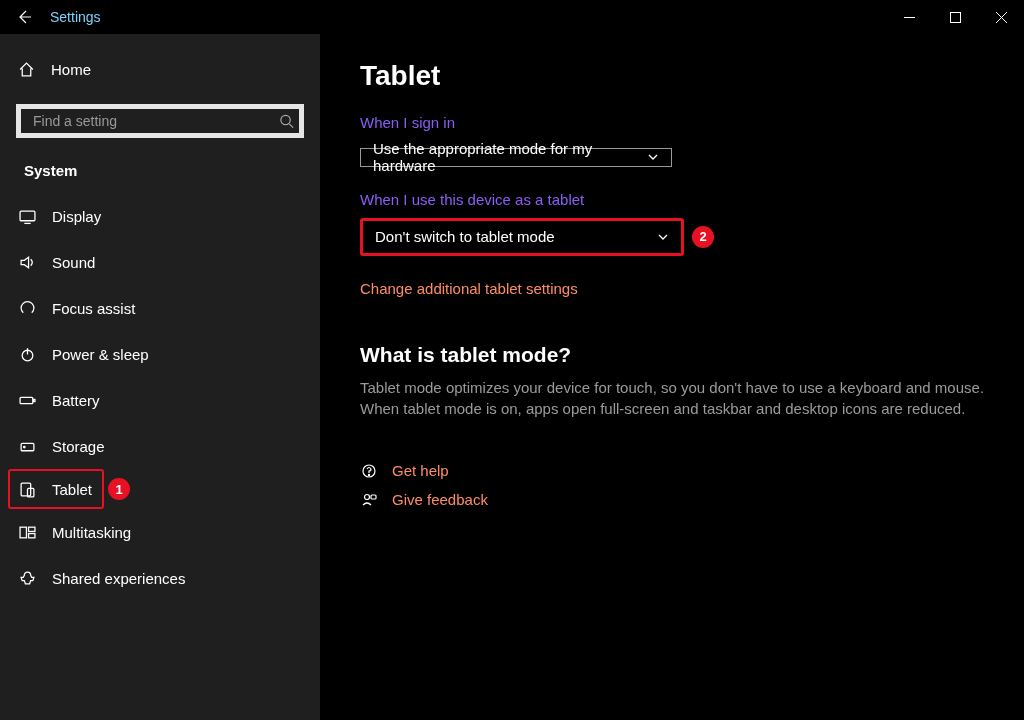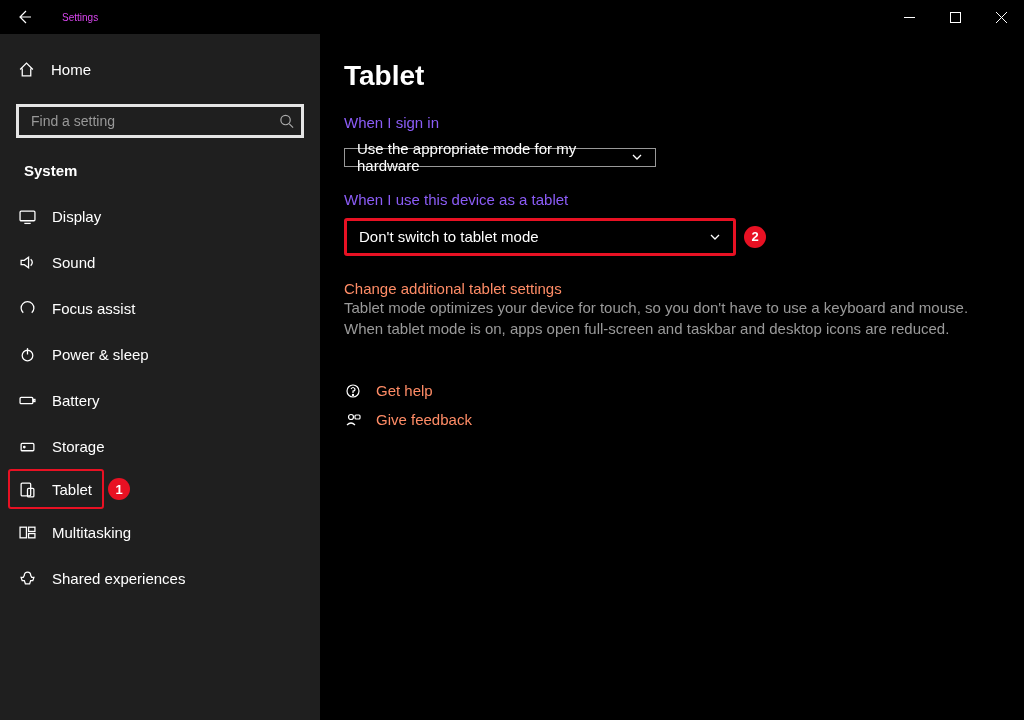--- a/index.html
+++ b/index.html
@@ -19,33 +19,33 @@
     display: flex;
     align-items: center;
     background: #000;
   }
   .titlebar .back {
     width: 48px; height: 34px;
     display: flex; align-items: center; justify-content: center;
     cursor: pointer;
   }
   .titlebar .title {
-    margin-left: 14px;
-    font-size: 10px;
-    color: #d946ef;
+    margin-left: 2px;
+    font-size: 14px;
+    color: #7dd3fc;
   }
   .titlebar .spacer { flex: 1; }
   .win-controls { display: flex; }
   .win-btn {
     width: 46px; height: 34px;
     display: flex; align-items: center; justify-content: center;
     cursor: pointer;
     color: #fff;
   }
-  .main-area { flex: 1; display: flex; min-height: 0; }
+  .main-area { flex: 1; display: flex; min-height: 0; gap: 16px; }
   .sidebar {
     width: 320px;
     background: #1f1f1f;
     display: flex;
     flex-direction: column;
     padding-top: 12px;
   }
   .home-row, .nav-item {
     height: 46px;
     display: flex;
@@ -58,21 +58,21 @@
   }
   .home-row { margin-bottom: 6px; }
   .search-wrap {
     margin: 6px 16px 12px 16px;
     position: relative;
   }
   .search-input {
     width: 100%;
     height: 34px;
     background: transparent;
-    border: 3px solid #e5e5e5;
+    border: 5px solid #e5e5e5;
     color: #fff;
     padding: 0 36px 0 12px;
     font-size: 14px;
   }
   .search-input::placeholder { color: #999; }
   .search-icon {
     position: absolute;
     right: 10px; top: 50%;
     transform: translateY(-50%);
     pointer-events: none;
@@ -139,21 +139,21 @@
     background: #000;
     cursor: pointer;
     position: relative;
     margin-bottom: 24px;
   }
   .dropdown .chev { margin-left: auto; }
   .dropdown.highlight {
     border: 3px solid #e81123;
     border-radius: 3px;
     height: 38px;
-    width: 392px;
+    width: 324px;
   }
   .link-row {
     color: #ff8c66;
     font-size: 15px;
     display: flex;
     align-items: center;
     gap: 14px;
     cursor: pointer;
     margin-bottom: 12px;
   }
@@ -335,20 +335,21 @@
             </svg>
           </span>
       </div>
       <span class="anno-badge anno2">2</span>
     </div>
 
     <div class="link-row" style="margin-bottom:0;">
       <span>Change additional tablet settings</span>
     </div>
 
+    <div class="subhead">What is tablet mode?</div>
     <div class="para">Tablet mode optimizes your device for touch, so you don't have to use a keyboard and mouse. When tablet mode is on, apps open full-screen and taskbar and desktop icons are reduced.</div>
 
     <div class="link-row">
       <span class="link-ico">
           <svg width="16" height="16" viewBox="0 0 16 16" fill="none" stroke="#fff" stroke-width="1.2">
             <circle cx="8" cy="8" r="6"></circle>
             <path d="M6 6 Q8 3 10 6 Q10 8 8 8 V10"></path>
             <circle cx="8" cy="12" r="0.6" fill="#fff"></circle>
           </svg>
         </span>

